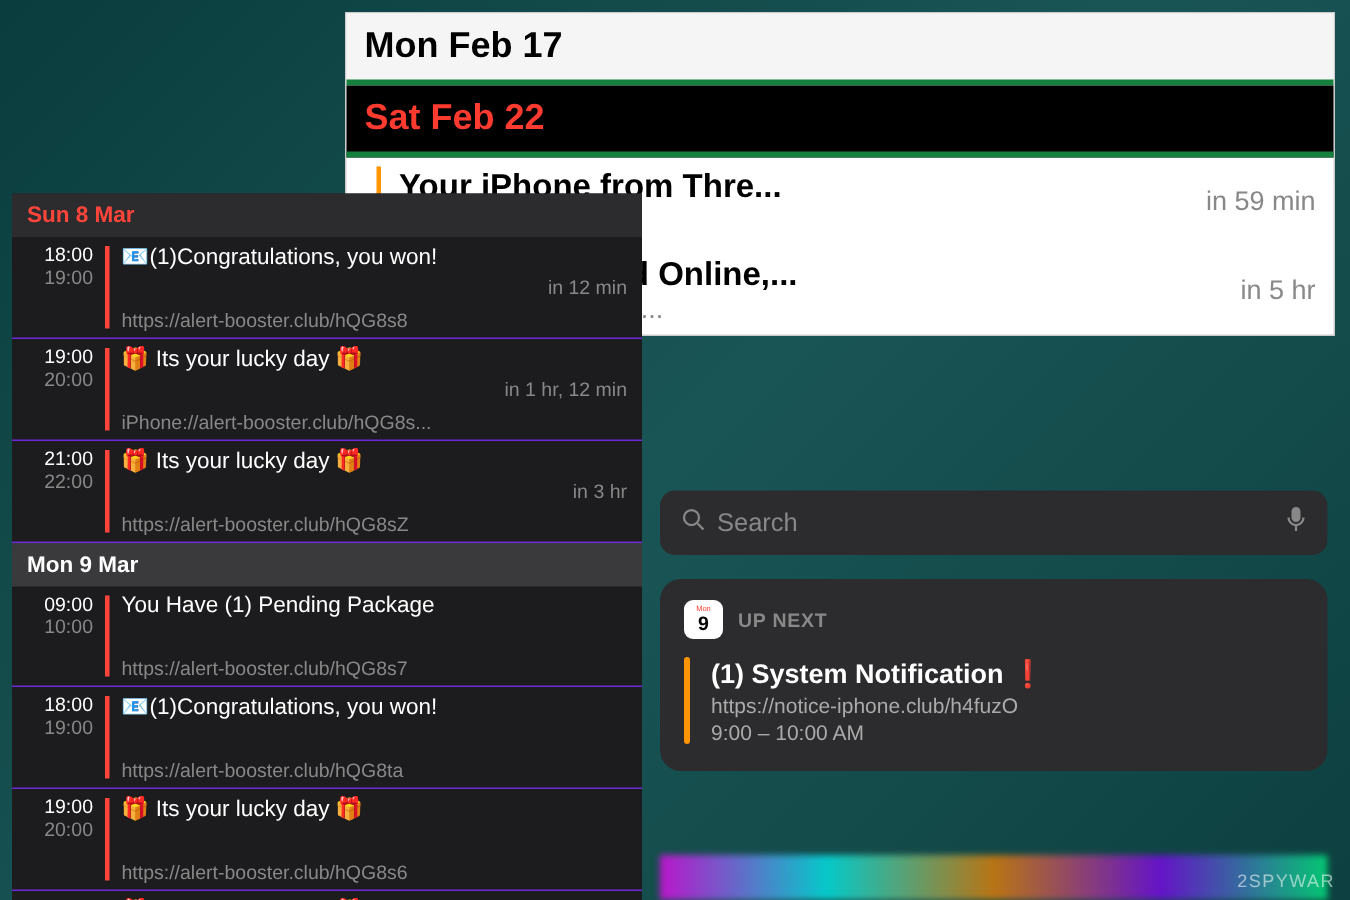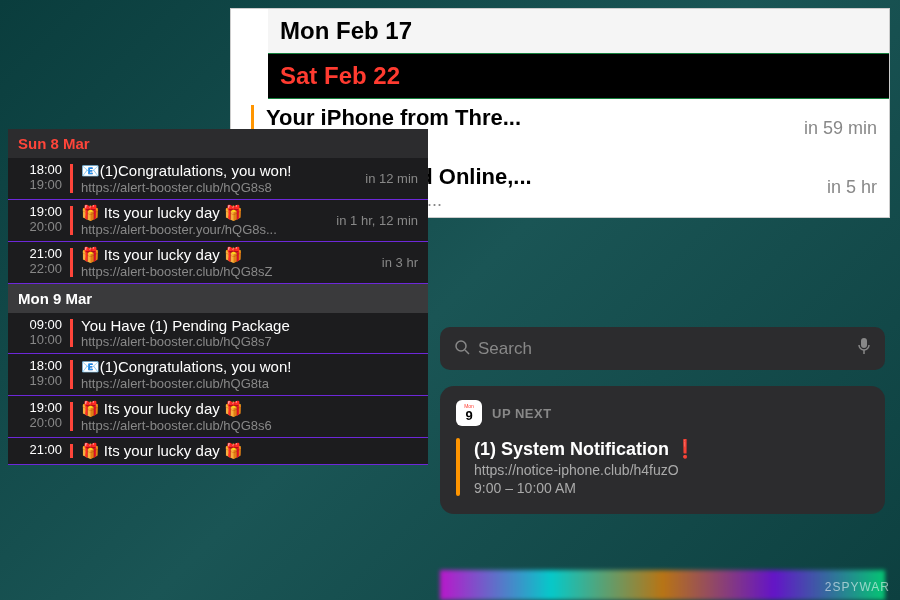--- a/index.html
+++ b/index.html
@@ -7,21 +7,21 @@
     
     
     .light-calendar {
       position: absolute;
       top: 8px;
       left: 230px;
       right: 10px;
       background: #fff;
       border: 1px solid #ccc;
     }
-    .light-calendar .row { display: flex; align-items: flex-start; padding: 8px 12px; border-bottom: 1px solid #15803d; background: #f5f5f5; margin-left: 37px; }
+    .light-calendar .row { display: flex; align-items: flex-start; padding: 8px 12px; border-bottom: 4px solid #15803d; background: #f5f5f5; }
     .light-calendar .row.white { background: #000000; }
     .light-calendar .date-head { font-size: 24px; font-weight: 700; color: #000; }
     .light-calendar .date-head.red { color: #ff3b30; }
     .light-calendar .event-row { display: flex; align-items: center; padding: 6px 12px 6px 20px; min-height: 48px; }
     .light-calendar .event-row .bar { width: 3px; align-self: stretch; background: #ff9500; margin-right: 12px; }
     .light-calendar .event-row .text { flex: 1; }
     .light-calendar .event-row .title { font-size: 22px; font-weight: 600; color: #000; }
     .light-calendar .event-row .sub { font-size: 18px; color: #888; }
     .light-calendar .event-row .time { font-size: 18px; color: #888; white-space: nowrap; padding-left: 10px; }
     
@@ -37,21 +37,21 @@
     .dark-calendar .date-header { background: #2c2c2e; padding: 6px 10px; font-size: 15px; font-weight: 600; }
     .dark-calendar .date-header.sun { color: #ff453a; }
     .dark-calendar .date-header.mon { color: #fff; background: #3a3a3c; }
     .dark-calendar .ev { display: flex; align-items: stretch; padding: 4px 10px; border-bottom: 1px solid #6d28d9; }
     .dark-calendar .times { width: 52px; display: flex; flex-direction: column; text-align: right; font-size: 13px; padding-right: 8px; }
     .dark-calendar .times .t1 { color: #fff; }
     .dark-calendar .times .t2 { color: #888; }
     .dark-calendar .vbar { width: 3px; background: #ff453a; margin: 2px 8px 2px 0; }
     .dark-calendar .content { flex: 1; display: flex; flex-direction: column; }
     .dark-calendar .ev-title { font-size: 15px; color: #fff; }
-    .dark-calendar .ev-sub { font-size: 13px; color: #888; }
+    .dark-calendar .ev-sub { font-size: 13px; color: #888; margin-top: 26px; }
     .dark-calendar .due { font-size: 13px; color: #888; align-self: center; padding-left: 8px; white-space: nowrap; }
     
     
     .notif-widget {
       position: absolute;
       top: 327px;
       left: 440px;
       right: 15px;
     }
     .search-bar { background: #2c2c2e; border-radius: 10px; padding: 10px 14px; display: flex; align-items: center; margin-bottom: 16px; }
@@ -118,21 +118,21 @@
     <div class="due">in 12 min</div>
   </div>
   <div class="ev">
     <div class="times">
         <span class="t1">19:00</span>
         <span class="t2">20:00</span>
       </div>
     <div class="vbar"></div>
     <div class="content">
         <span class="ev-title">🎁 Its your lucky day 🎁</span>
-        <span class="ev-sub">https://alert-booster.your/hQG8s...</span>
+        <span class="ev-sub">iPhone://alert-booster.club/hQG8s...</span>
       </div>
     <div class="due">in 1 hr, 12 min</div>
   </div>
   <div class="ev">
     <div class="times">
         <span class="t1">21:00</span>
         <span class="t2">22:00</span>
       </div>
     <div class="vbar"></div>
     <div class="content">

